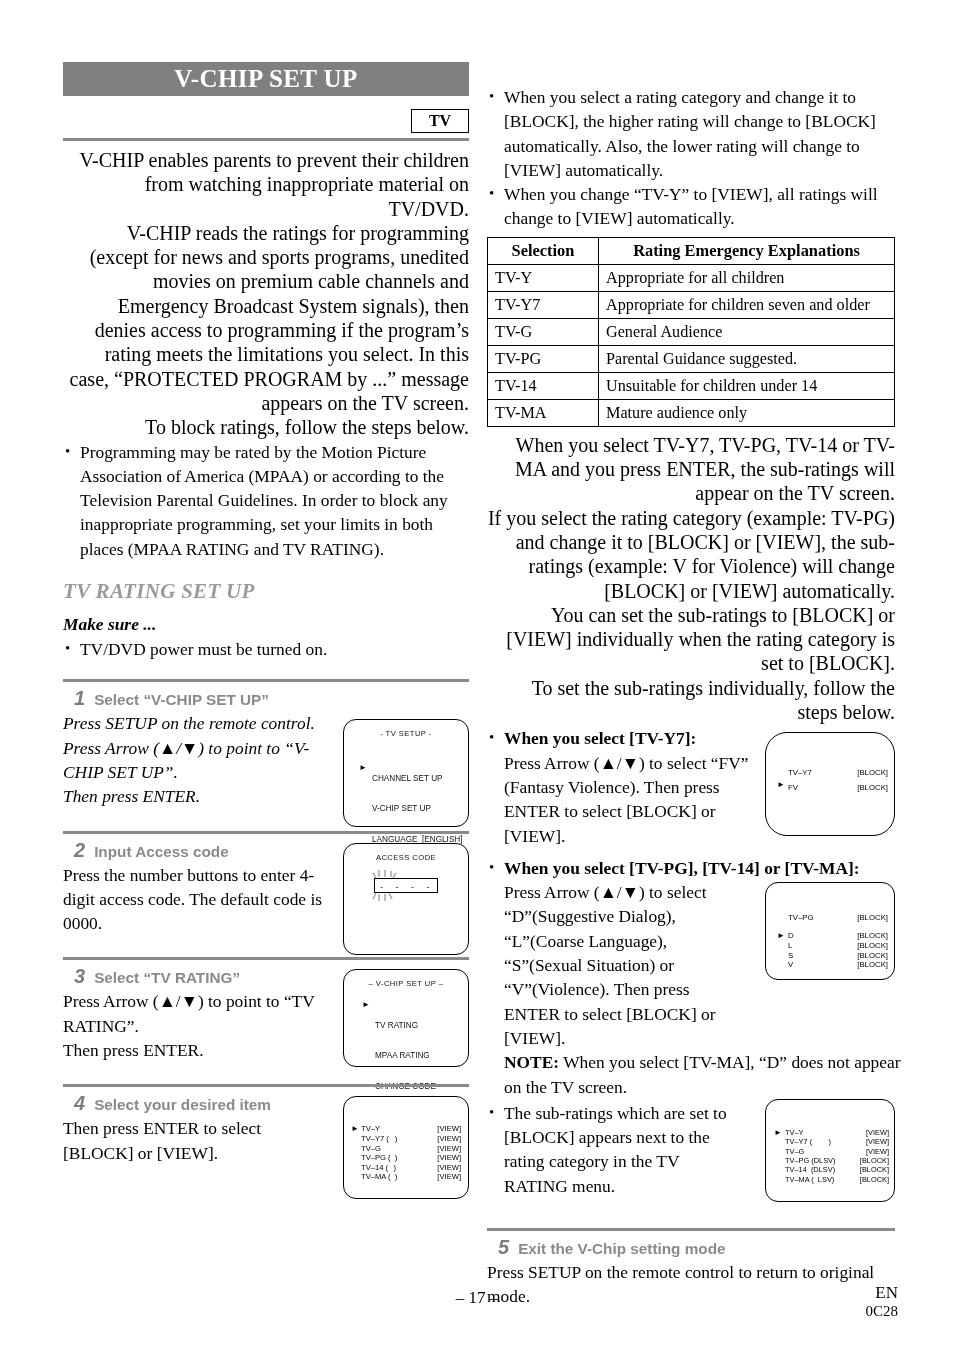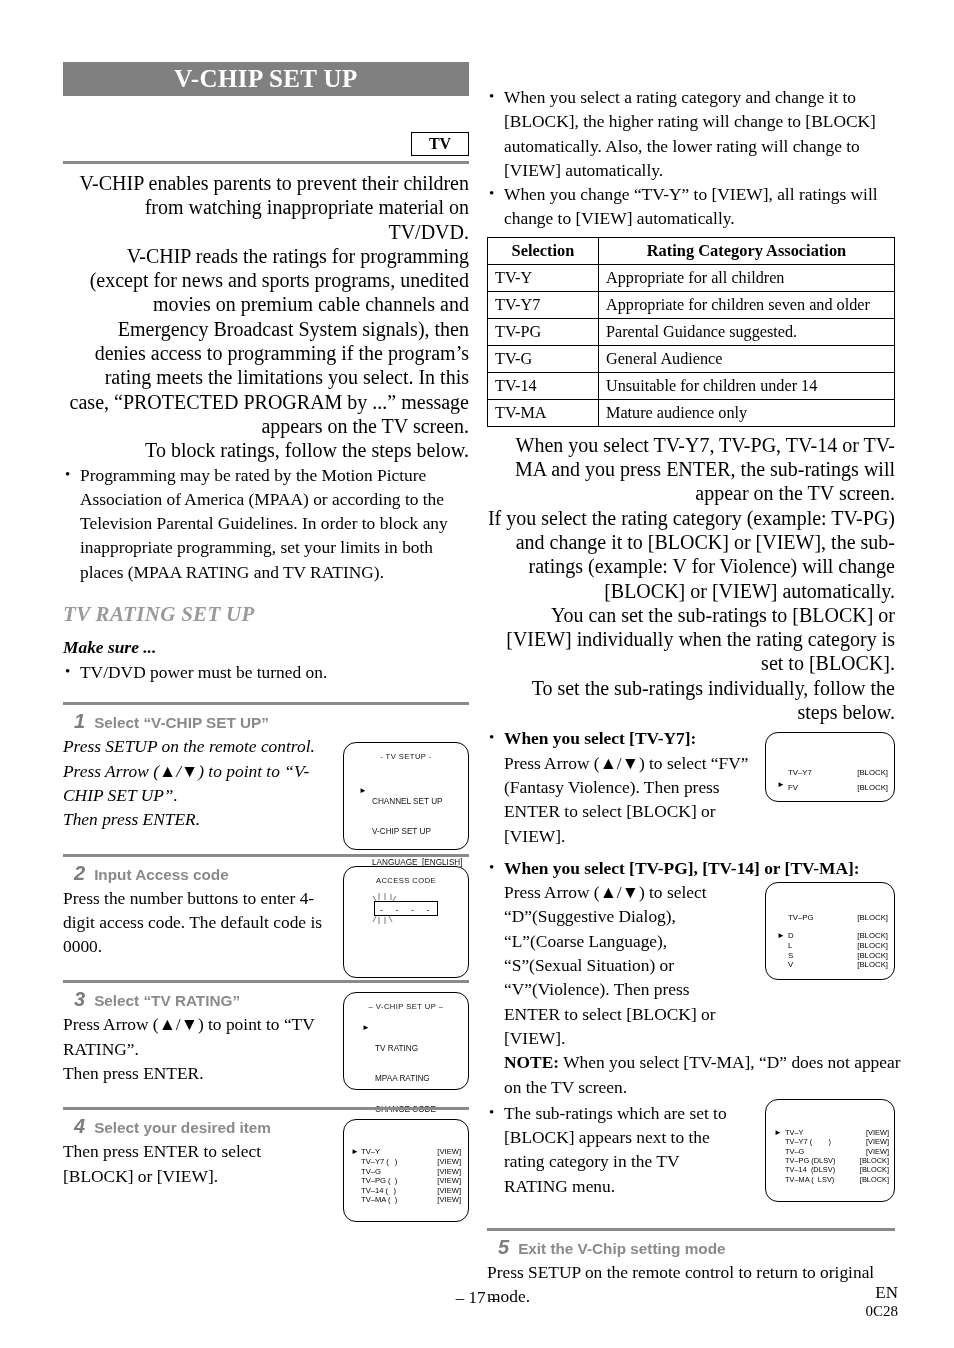--- a/index.html
+++ b/index.html
@@ -43,21 +43,20 @@
     text-align: center;
     color: #ffffff;
     font-weight: bold;
     font-size: 25px;
     letter-spacing: .4px;
     font-family: "Liberation Serif", serif;
   }
   .tv-badge-row {
     height: 40px;
     position: relative;
-    margin-top: 23px;
   }
   .tv-badge {
     position: absolute;
     right: 0px;
     top: 13px;
     border: 1.5px solid #000;
     width: 56px;
     height: 22px;
     line-height: 22px;
     text-align: center;
@@ -416,39 +415,39 @@
 
     <ul class="bul">
       <li>When you select a rating category and change it to [BLOCK], the higher rating will change to [BLOCK] automatically. Also, the lower rating will change to [VIEW] automatically.</li>
       <li>When you change “TV-Y” to [VIEW], all ratings will change to [VIEW] automatically.</li>
     </ul>
 
     <table class="rating">
       <thead>
         <tr>
           <th>Selection</th>
-          <th>Rating Category Association</th>
+          <th>Rating Emergency Explanations</th>
         </tr>
       </thead>
       <tbody>
         <tr>
           <td class="sel">TV-Y</td>
           <td>Appropriate for all children</td>
         </tr>
         <tr>
           <td class="sel">TV-Y7</td>
           <td>Appropriate for children seven and older</td>
         </tr>
         <tr>
+          <td class="sel">TV-G</td>
+          <td>General Audience</td>
+        </tr>
+        <tr>
           <td class="sel">TV-PG</td>
           <td>Parental Guidance suggested.</td>
-        </tr>
-        <tr>
-          <td class="sel">TV-G</td>
-          <td>General Audience</td>
         </tr>
         <tr>
           <td class="sel">TV-14</td>
           <td>Unsuitable for children under 14</td>
         </tr>
         <tr>
           <td class="sel">TV-MA</td>
           <td>Mature audience only</td>
         </tr>
       </tbody>
@@ -460,21 +459,21 @@
     <p class="body">To set the sub-ratings individually, follow the steps below.</p>
 
     <div style="position:relative; margin-top:2px;">
       <ul class="bul">
         <li>
           <span class="b">When you select [TV-Y7]:</span>
         </li>
       </ul>
       <div style="padding-left:17px; width:255px; font-size:17.4px; line-height:24.3px;">Press Arrow (▲/▼) to select “FV” (Fantasy Violence). Then press ENTER to select [BLOCK] or [VIEW].</div>
       <div style="position:absolute; right:0; top:6px;">
-        <div class="tvscreen" style="width:130px;height:70px;">
+        <div class="tvscreen" style="width:130px;height:104px;border-radius:22px;">
           <div style="position:absolute; left:22px; top:32px; width:100px; font-family:'Liberation Sans',sans-serif; font-size:7.8px; line-height:15px;">
             <div class="twocol-row">
               <span>TV–Y7</span>
               <span>[BLOCK]</span>
             </div>
             <div class="twocol-row">
               <span>FV</span>
               <span>[BLOCK]</span>
             </div>
           </div>

